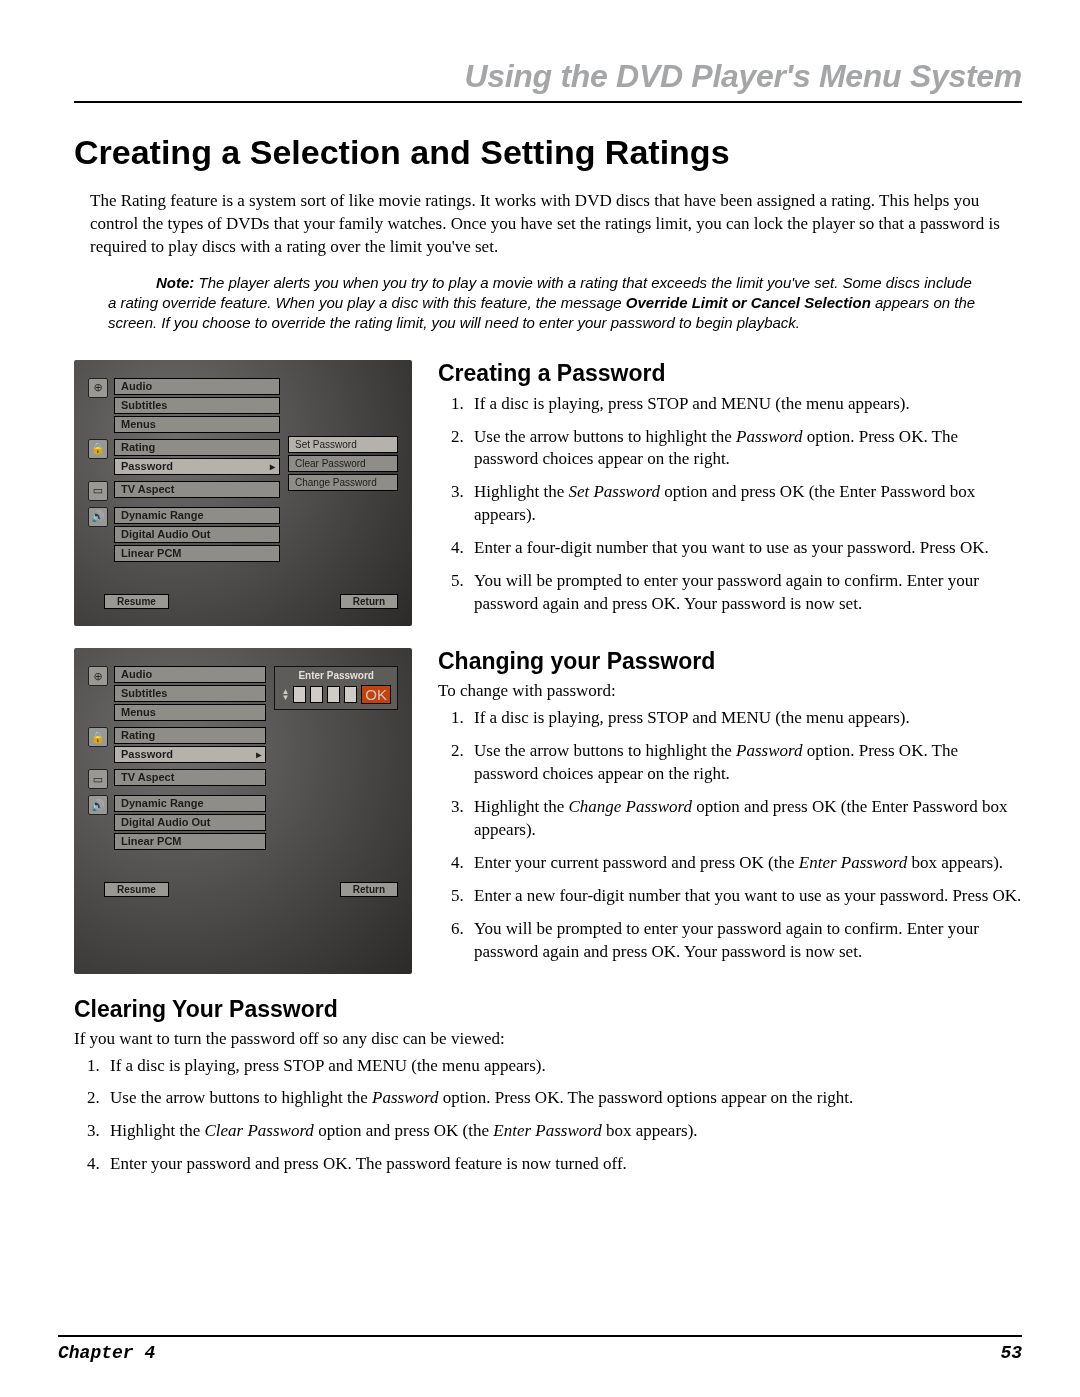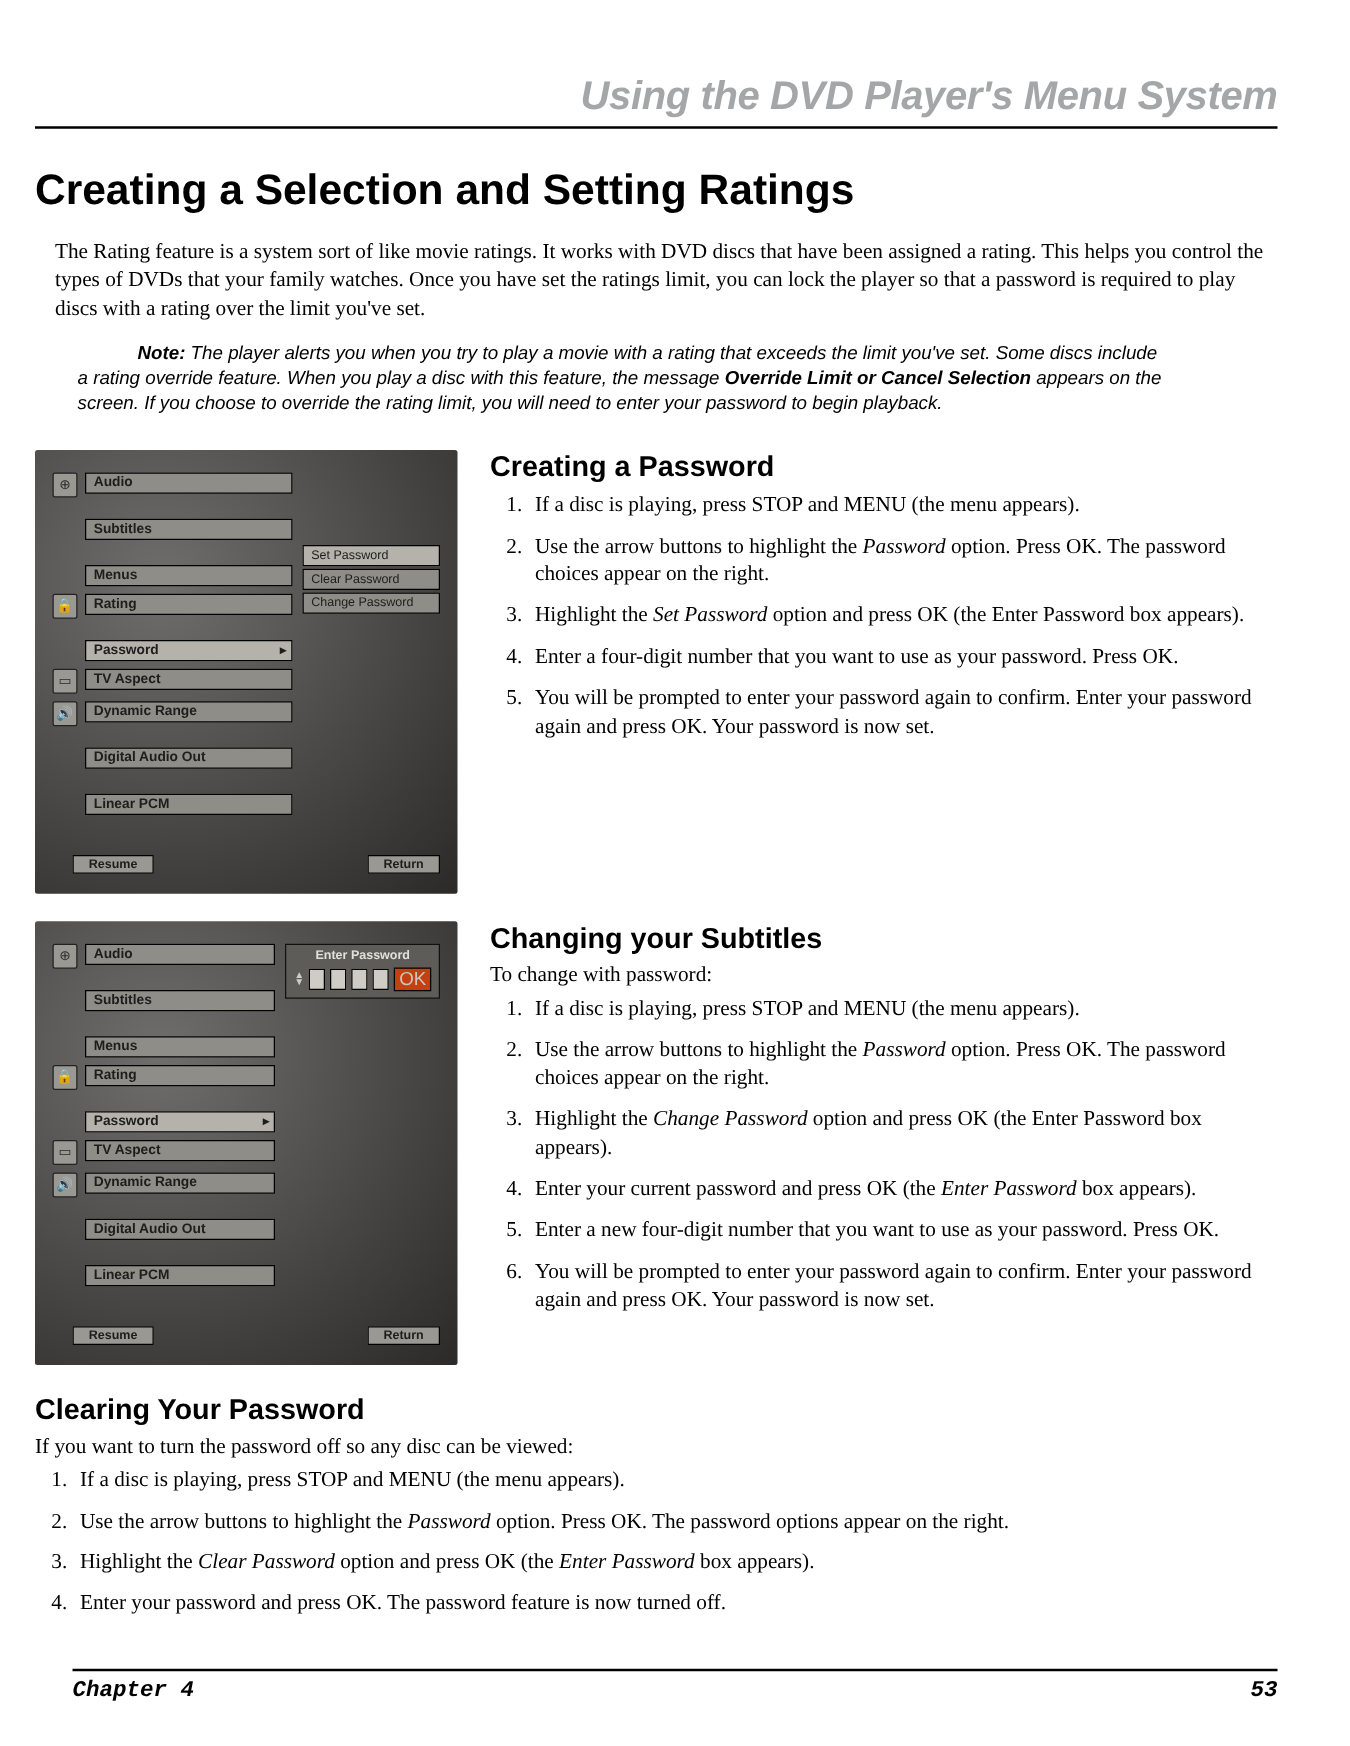--- a/index.html
+++ b/index.html
@@ -1,28 +1,28 @@
 <!DOCTYPE html>
 <html><head>
 <meta charset="utf-8">
 <style>
   html,body{margin:0;padding:0;background:#fff;}
-  .page{width:1080px;height:1397px;position:relative;background:#fff;font-family:Georgia,'Times New Roman',serif;color:#000;box-sizing:border-box;padding:58px 58px 0 28px;}
+  .page{width:1080px;height:1397px;position:relative;background:#fff;font-family:Georgia,'Times New Roman',serif;color:#000;box-sizing:border-box;padding:58px 58px 0 74px;}
   .running-head{font-family:Arial,Helvetica,sans-serif;font-weight:900;font-style:italic;font-size:32px;color:#a5a6a7;text-align:right;letter-spacing:-.3px;}
   .head-rule{border:none;border-top:2px solid #000;margin:6px 0 30px 0;}
   h1{font-family:Arial,Helvetica,sans-serif;font-weight:700;font-size:34px;margin:0 0 18px 0;}
   .intro{font-size:17px;line-height:1.35;margin:0 0 14px 16px;}
   .note{font-family:Arial,Helvetica,sans-serif;font-size:15px;font-style:italic;line-height:1.35;margin:0 0 26px 34px;max-width:870px;}
   .note .bold{font-weight:700;margin-left:48px;}
   .note .upright{font-style:italic;font-weight:700;}
   .cols{display:flex;gap:26px;margin-bottom:22px;}
   .shot{width:338px;flex:0 0 338px;background:radial-gradient(circle at 30% 30%,#6f6e6d,#3f3e3d 70%,#2b2a29);border-radius:2px;padding:18px 14px 16px 14px;box-sizing:border-box;color:#c9c7c4;font-family:Arial,Helvetica,sans-serif;font-size:11px;position:relative;}
   .shot .panel{display:flex;gap:6px;margin-bottom:6px;align-items:flex-start;}
   .icon{width:18px;height:18px;border:1px solid #222;background:#9a9893;border-radius:2px;display:flex;align-items:center;justify-content:center;font-size:11px;color:#2a2a28;flex:0 0 18px;}
-  .pcol{flex:1;display:flex;flex-direction:column;gap:20px;}
+  .pcol{flex:1;display:flex;flex-direction:column;gap:2px;}
   .item{background:#8f8d88;color:#1d1d1b;border:1px solid #000;padding:1px 6px;font-weight:700;line-height:13px;}
   .item.sel{background:#b5b2ac;position:relative;}
   .item.sel::after{content:"▸";position:absolute;right:4px;top:1px;font-size:10px;}
   .side{flex:0 0 110px;display:flex;flex-direction:column;gap:2px;}
   .side .item{font-weight:400;font-size:10px;}
   .side .sel2{background:#b5b2ac;}
   .bottom-row{display:flex;justify-content:space-between;margin-top:26px;margin-left:16px;}
   .btn{background:#9a9893;color:#1d1d1b;border:1px solid #000;padding:1px 12px;font-size:10px;font-weight:700;}
   .pwbox{border:1px solid #111;background:#5e5c58;padding:3px 6px 5px 6px;display:flex;flex-direction:column;gap:4px;align-items:center;}
   .pwbox .lab{font-size:10px;color:#e3e0da;font-weight:700;}
@@ -160,21 +160,21 @@
               </div>
             </div>
           </div>
         </div>
         <div class="bottom-row">
           <span class="btn">Resume</span>
           <span class="btn">Return</span>
         </div>
       </div>
     <div class="rh">
-      <h2>Changing your Subtitles</h2>
+      <h2>Changing your Password</h2>
       <p class="lead">To change with password:</p>
       <ol id="list2">
           <li>If a disc is playing, press STOP and MENU (the menu appears).</li>
           <li>Use the arrow buttons to highlight the <em>Password</em> option. Press OK. The password choices appear on the right.</li>
           <li>Highlight the <em>Change Password</em> option and press OK (the Enter Password box appears).</li>
           <li>Enter your current password and press OK (the <em>Enter Password</em> box appears).</li>
           <li>Enter a new four-digit number that you want to use as your password. Press OK.</li>
           <li>You will be prompted to enter your password again to confirm. Enter your password again and press OK. Your password is now set.</li>
         </ol>
     </div>

